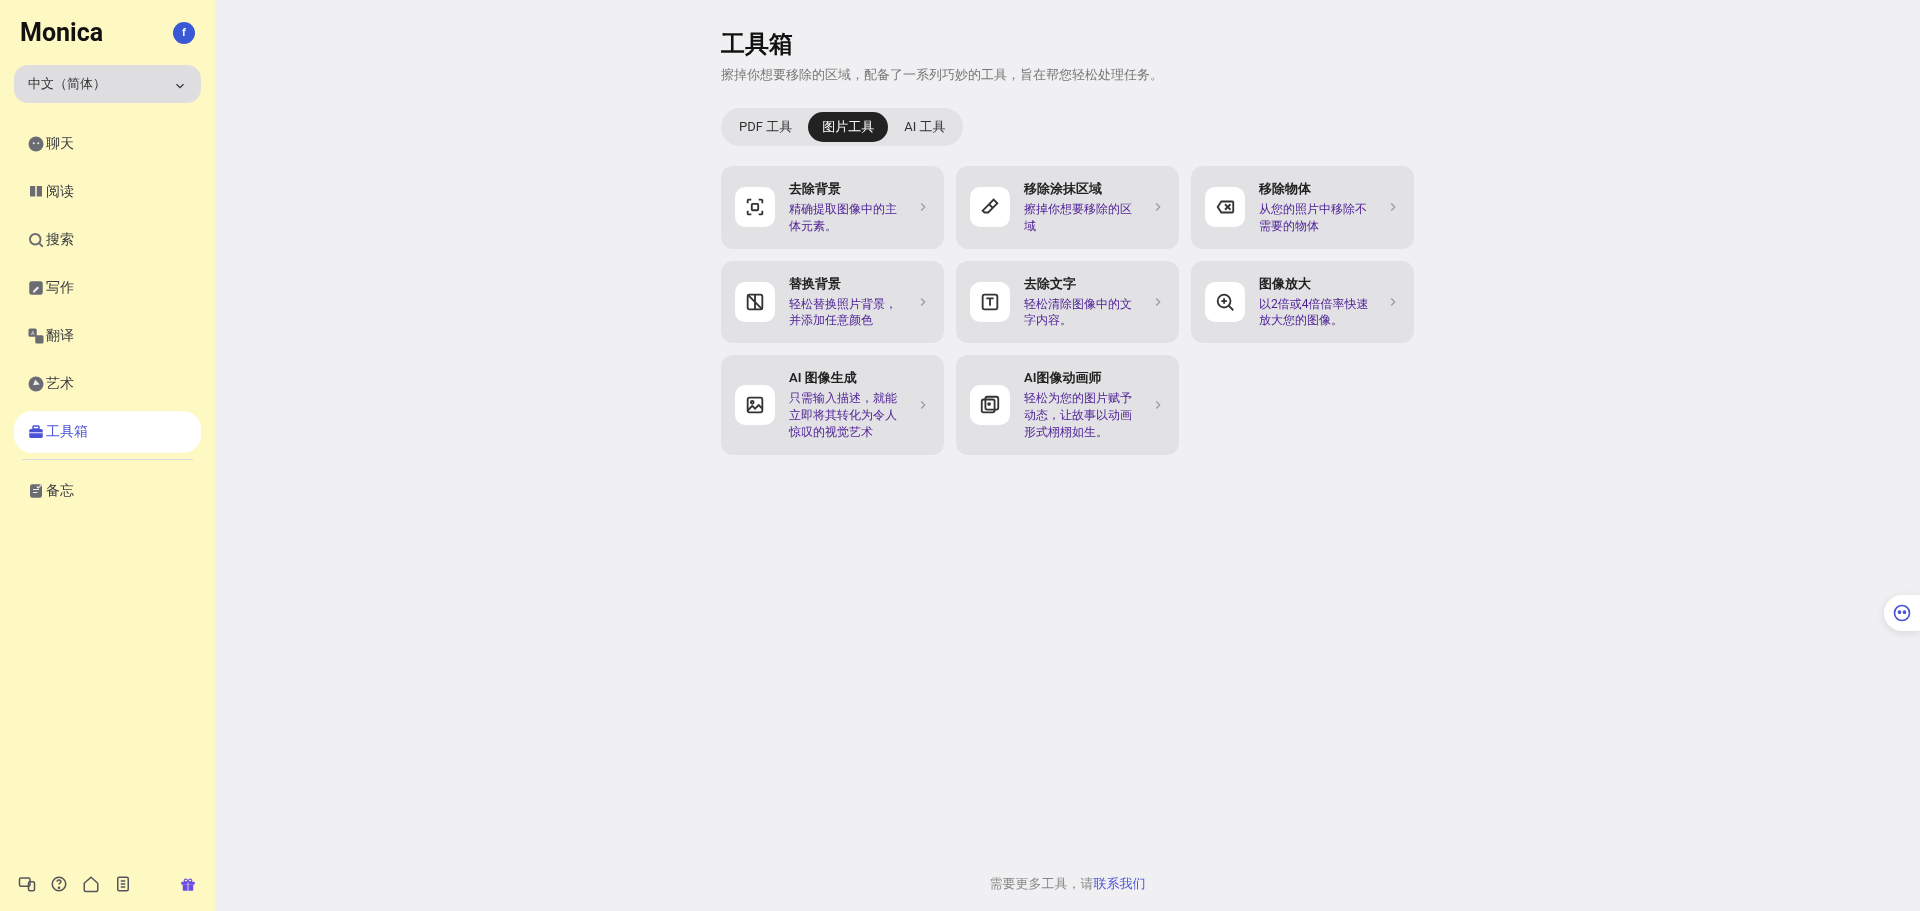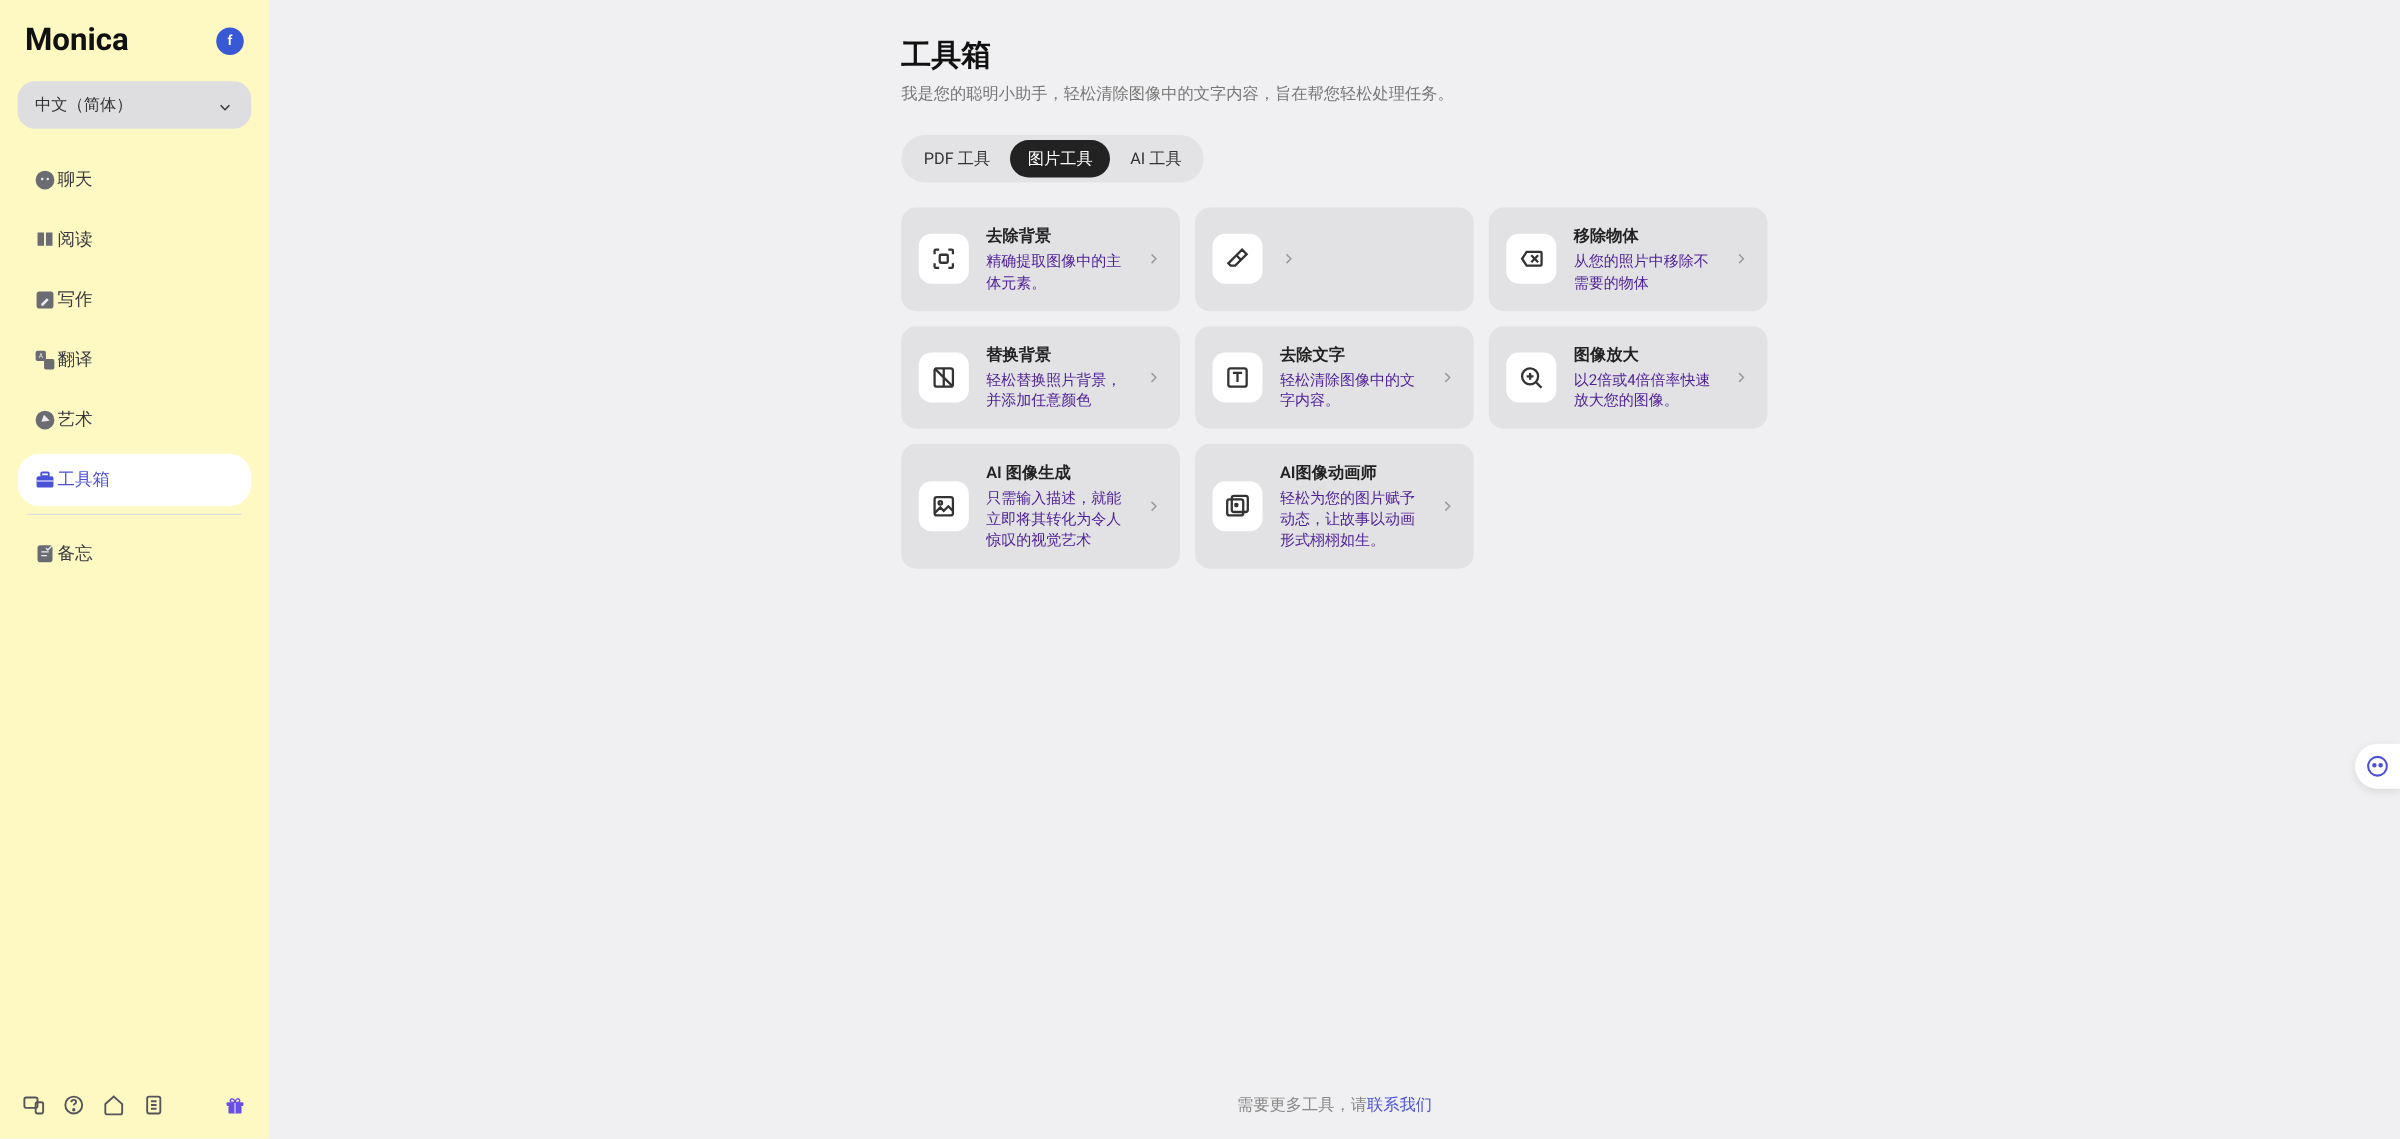--- a/index.html
+++ b/index.html
@@ -266,20 +266,29 @@
     <li class="nav-item">
       <span class="nav-icon">
         <svg width="18" height="18" viewBox="0 0 24 24" fill="#6b6b72">
             <path d="M4 4h7v14H4zM13 4h7v14h-7z"></path>
           </svg>
       </span>
       <span>阅读</span>
     </li>
     <li class="nav-item">
       <span class="nav-icon">
+        <svg width="18" height="18" viewBox="0 0 24 24" fill="none" stroke="#6b6b72" stroke-width="2.5">
+            <circle cx="11" cy="11" r="7"></circle>
+            <line x1="21" y1="21" x2="16.5" y2="16.5"></line>
+          </svg>
+      </span>
+      <span>搜索</span>
+    </li>
+    <li class="nav-item">
+      <span class="nav-icon">
         <svg width="18" height="18" viewBox="0 0 24 24" fill="#6b6b72">
             <rect x="3" y="3" width="18" height="18" rx="3"></rect>
             <path d="M8 16l6-6 2 2-6 6H8v-2z" fill="#ececee"></path>
           </svg>
       </span>
       <span>写作</span>
     </li>
     <li class="nav-item">
       <span class="nav-icon">
         <svg width="18" height="18" viewBox="0 0 24 24" fill="#6b6b72">
@@ -357,21 +366,21 @@
           <path d="M12 9V21" stroke="#fff" stroke-width="1"></path>
           <path d="M12 9c0-3-4-5-5-2s5 2 5 2zm0 0c0-3 4-5 5-2s-5 2-5 2z" fill="none" stroke="currentColor" stroke-width="1.5"></path>
         </svg>
     </span>
   </div>
 </aside>
 
 <main class="main">
   <div class="main-inner">
     <h1 class="page-title">工具箱</h1>
-    <p class="page-subtitle">我是您的聪明小助手，轻松清除图像中的文字内容，旨在帮您轻松处理任务。</p>
+    <p class="page-subtitle">擦掉你想要移除的区域，配备了一系列巧妙的工具，旨在帮您轻松处理任务。</p>
 
     <div class="tabs">
       <div class="tab">PDF 工具</div>
       <div class="tab active">图片工具</div>
       <div class="tab">AI 工具</div>
     </div>
 
     <div class="tool-grid">
 
       <div class="tool-card">
@@ -391,20 +400,24 @@
             </svg>
         </span>
       </div>
 
       <div class="tool-card">
         <div class="tool-icon">
           <svg width="22" height="22" viewBox="0 0 24 24" fill="none" stroke="#333" stroke-width="2">
               <path d="M16 4l4 4-10 10H6l-2-2z"></path>
               <line x1="11" y1="9" x2="15" y2="13"></line>
             </svg>
+        </div>
+        <div class="tool-text">
+          <div class="tool-title">移除涂抹区域</div>
+          <div class="tool-desc">擦掉你想要移除的区域</div>
         </div>
         <span class="tool-chevron">
           <svg width="14" height="14" viewBox="0 0 24 24" fill="none" stroke="currentColor" stroke-width="2">
               <polyline points="9 6 15 12 9 18"></polyline>
             </svg>
         </span>
       </div>
 
       <div class="tool-card">
         <div class="tool-icon">

